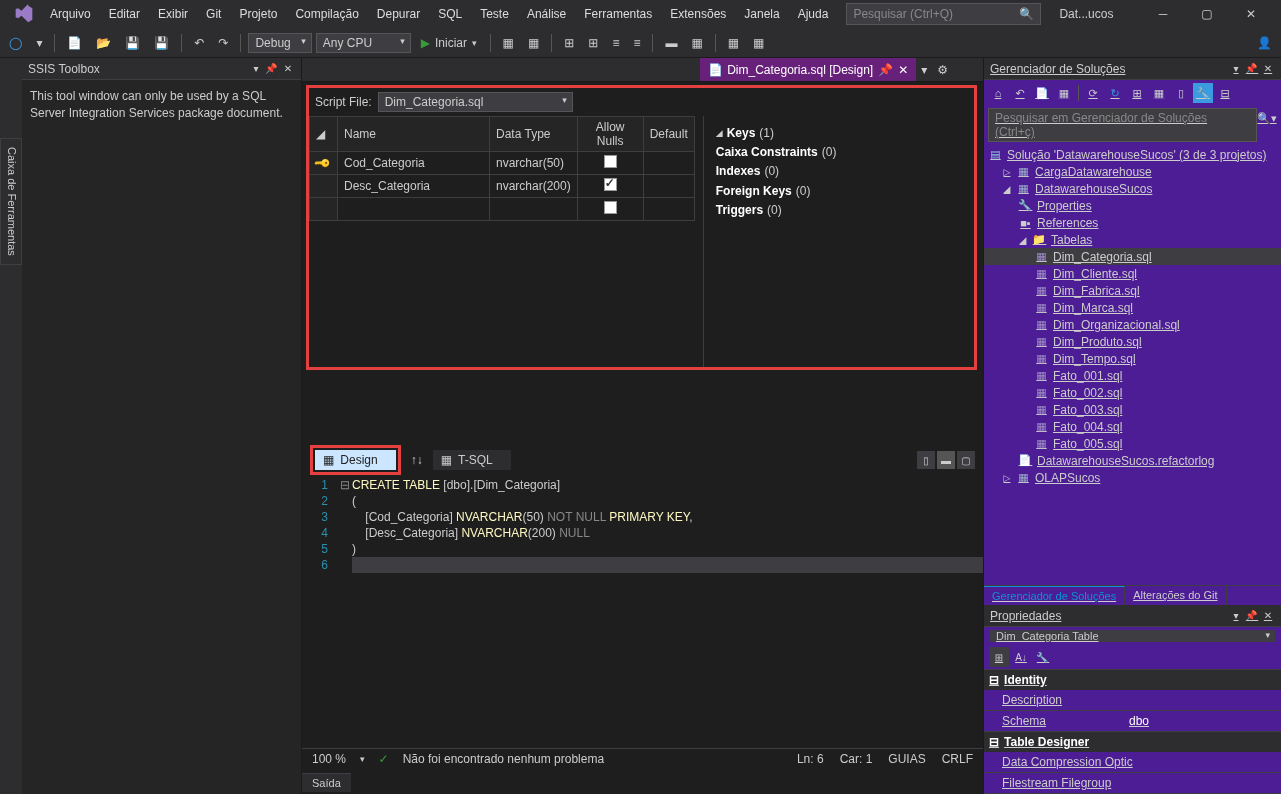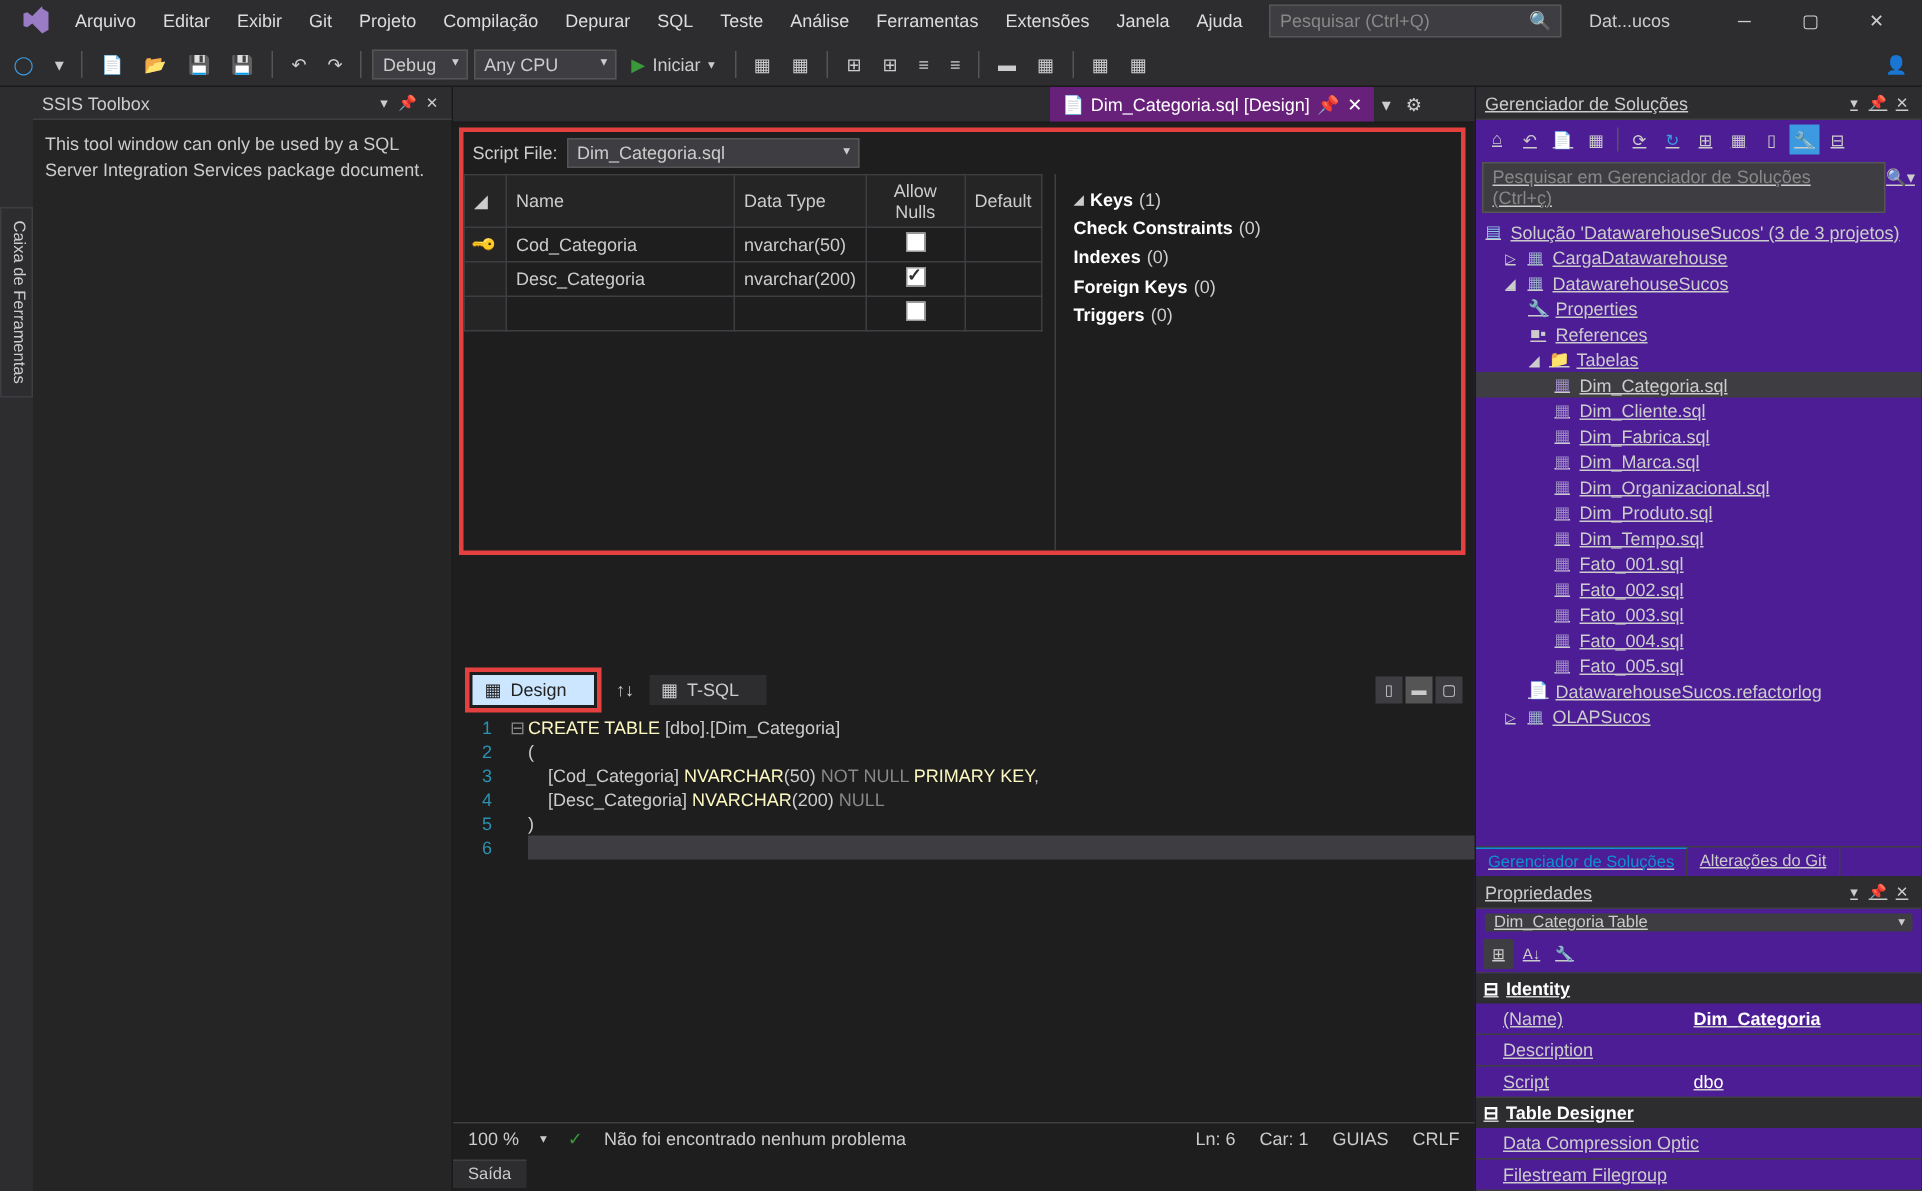--- a/index.html
+++ b/index.html
@@ -240,21 +240,21 @@
           </tbody>
             </table>
         </div>
         <div class="props-pane">
           <div class="prop-row">
               <span class="expander">◢</span> 
               <span class="bold">Keys</span> 
               <span>(1)</span>
             </div>
           <div class="prop-row">
-              <span class="bold">Check Constraints</span> 
+              <span class="bold">Caixa Constraints</span> 
               <span>(0)</span>
             </div>
           <div class="prop-row">
               <span class="bold">Indexes</span> 
               <span>(0)</span>
             </div>
           <div class="prop-row">
               <span class="bold">Foreign Keys</span> 
               <span>(0)</span>
             </div>
@@ -468,29 +468,25 @@
       <div class="propgrid-btn" style="background:#3e3e42">⊞</div>
       <div class="propgrid-btn">A↓</div>
       <div class="propgrid-btn">🔧</div>
     </div>
     <div class="propgrid-body">
       <div class="pg-cat">
           <span>⊟</span>
           <span>Identity</span>
         </div>
       <div class="pg-row">
-          <div class="pg-name">(Name)</div>
-          <div class="pg-val bold">Dim_Categoria</div>
-        </div>
-      <div class="pg-row">
           <div class="pg-name">Description</div>
           <div class="pg-val"></div>
         </div>
       <div class="pg-row">
-          <div class="pg-name">Script</div>
+          <div class="pg-name">Schema</div>
           <div class="pg-val">dbo</div>
         </div>
       <div class="pg-cat">
           <span>⊟</span>
           <span>Table Designer</span>
         </div>
       <div class="pg-row">
           <div class="pg-name" style="width:auto">Data Compression Optic</div>
         </div>
       <div class="pg-row">

